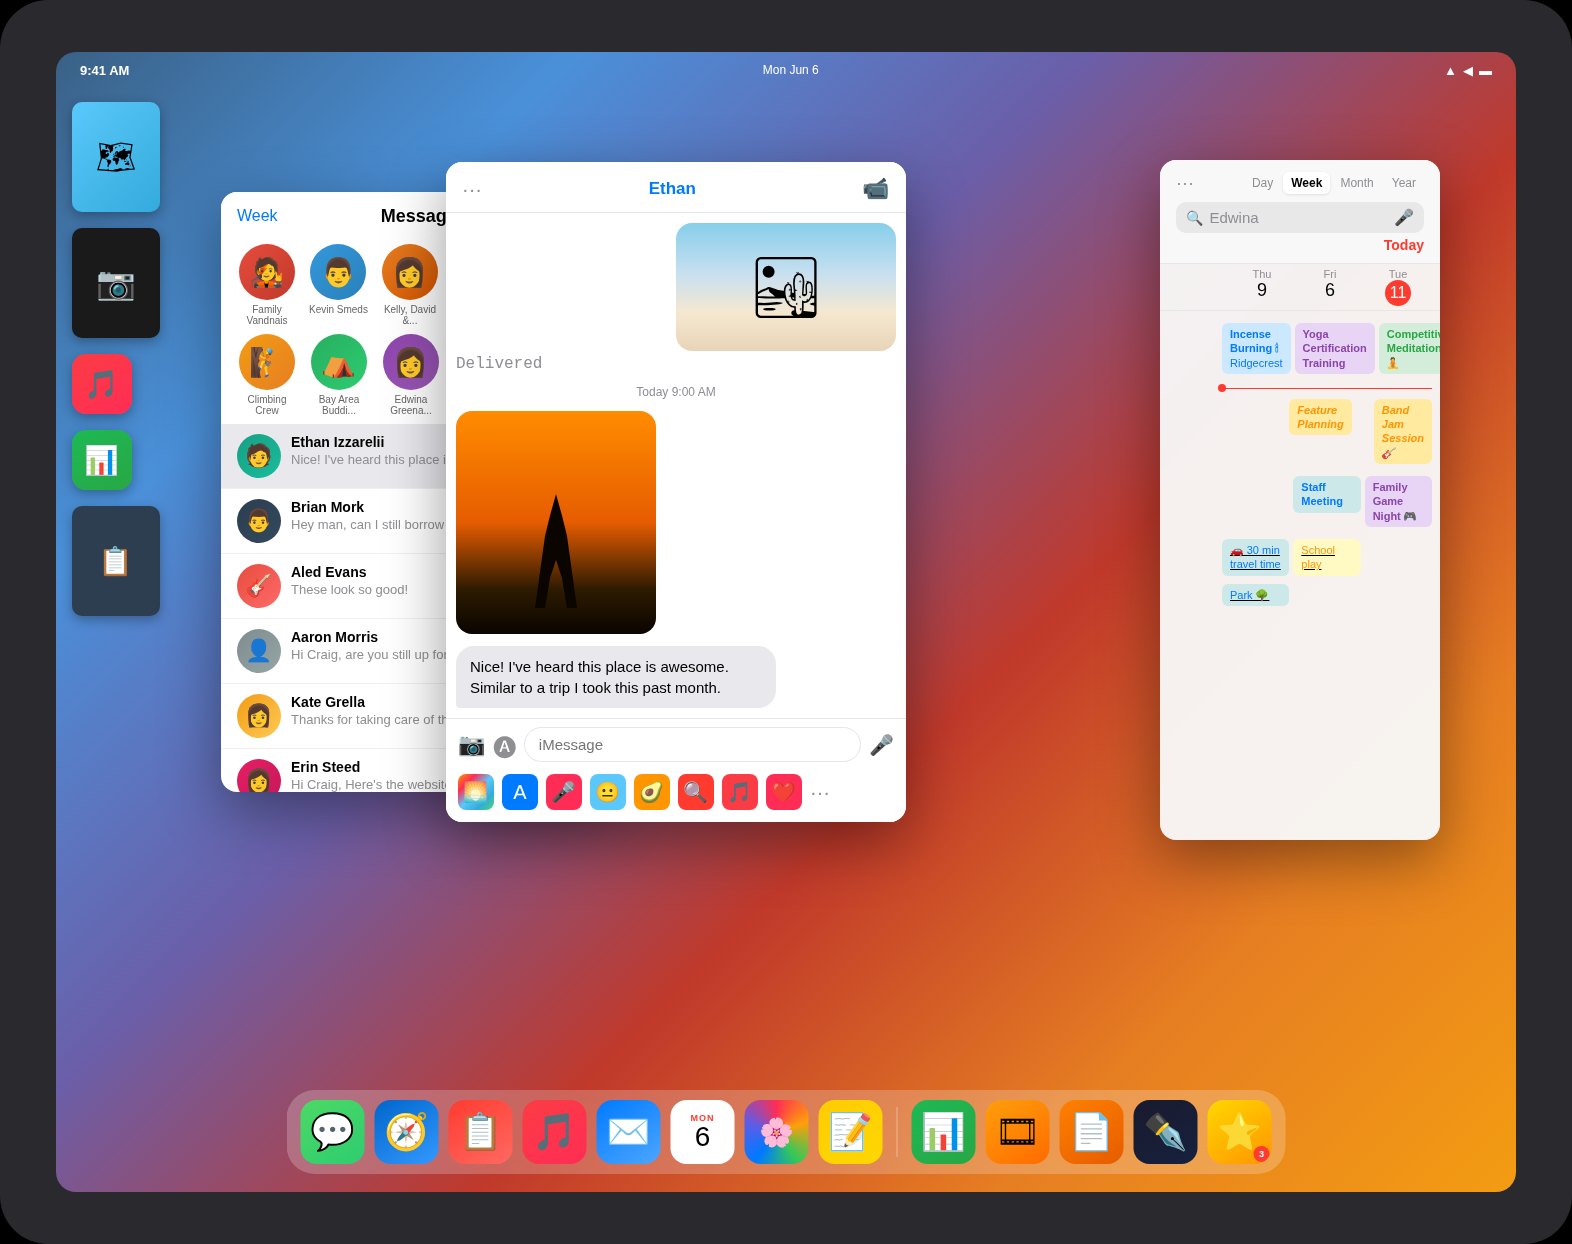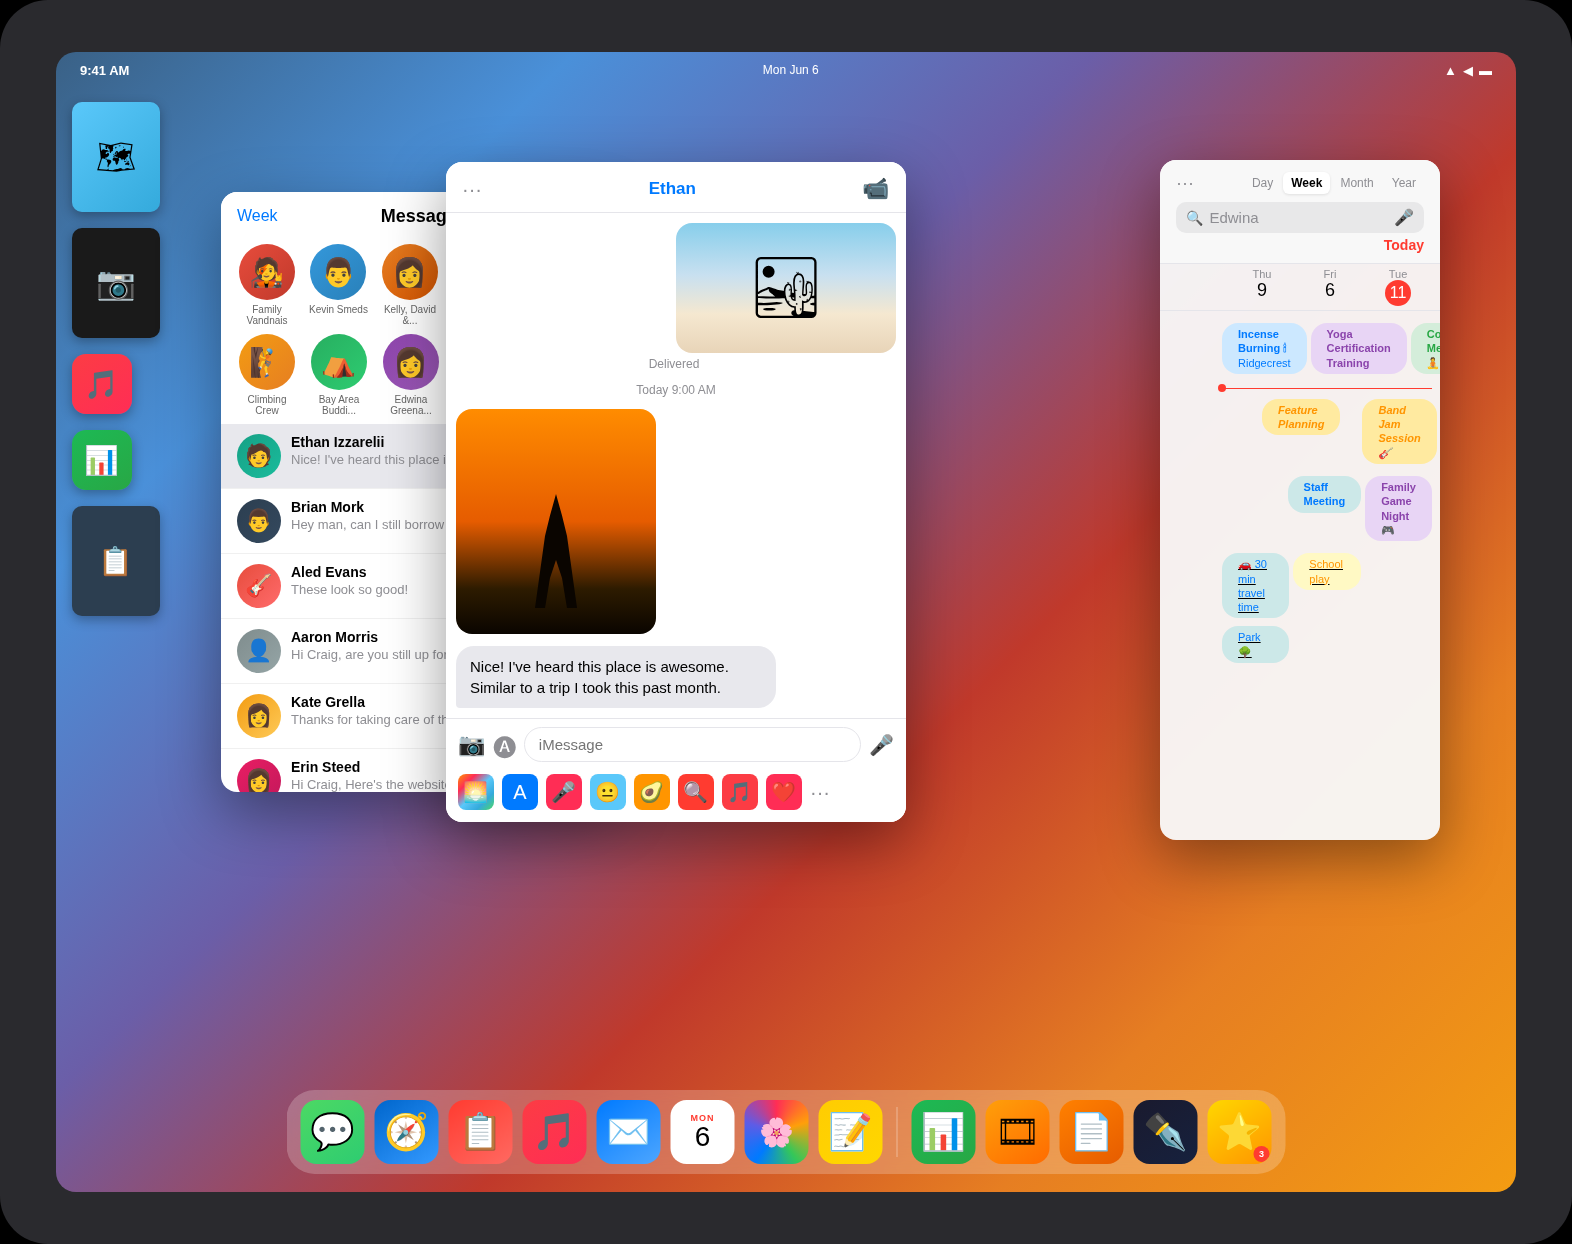--- a/index.html
+++ b/index.html
@@ -275,25 +275,26 @@
     }
     .chat-messages {
       flex: 1;
       overflow-y: auto;
       padding: 10px;
       display: flex;
       flex-direction: column;
       gap: 12px;
     }
     .chat-delivered {
-      text-align: center;
-      font-size: 12px;
+      text-align: left;
+      font-size: 16px;
       color: #8e8e93;
       margin-top: -8px;
       padding-right: 4px;
+      font-family: Liberation Mono, monospace;
     }
     .chat-timestamp {
       text-align: center;
       font-size: 12px;
       color: #8e8e93;
     }
     .chat-bubble-received {
       align-self: flex-start;
       background: #e8e8ed;
       border-radius: 18px 18px 18px 4px;
@@ -458,22 +459,22 @@
       flex: 1;
       overflow-y: auto;
       position: relative;
       padding: 0 8px;
     }
     .cal-events {
       position: relative;
       padding-top: 8px;
     }
     .cal-event {
-      border-radius: 16px;
-      padding: 4px 16px;
+      border-radius: 6px;
+      padding: 4px 8px;
       font-size: 11px;
       margin-bottom: 4px;
       line-height: 1.3;
     }
     .cal-event-blue { background: #cce8ff; color: #007aff; }
     .cal-event-green { background: #d4edda; color: #28a745; }
     .cal-event-purple { background: #e8d5f5; color: #8b44ac; }
     .cal-event-orange { background: #ffeaa0; color: #ff9500; }
     .cal-event-teal { background: #cce8e8; color: #007aff; }
     .cal-event-yellow { background: #fff9c4; color: #ff9500; }

